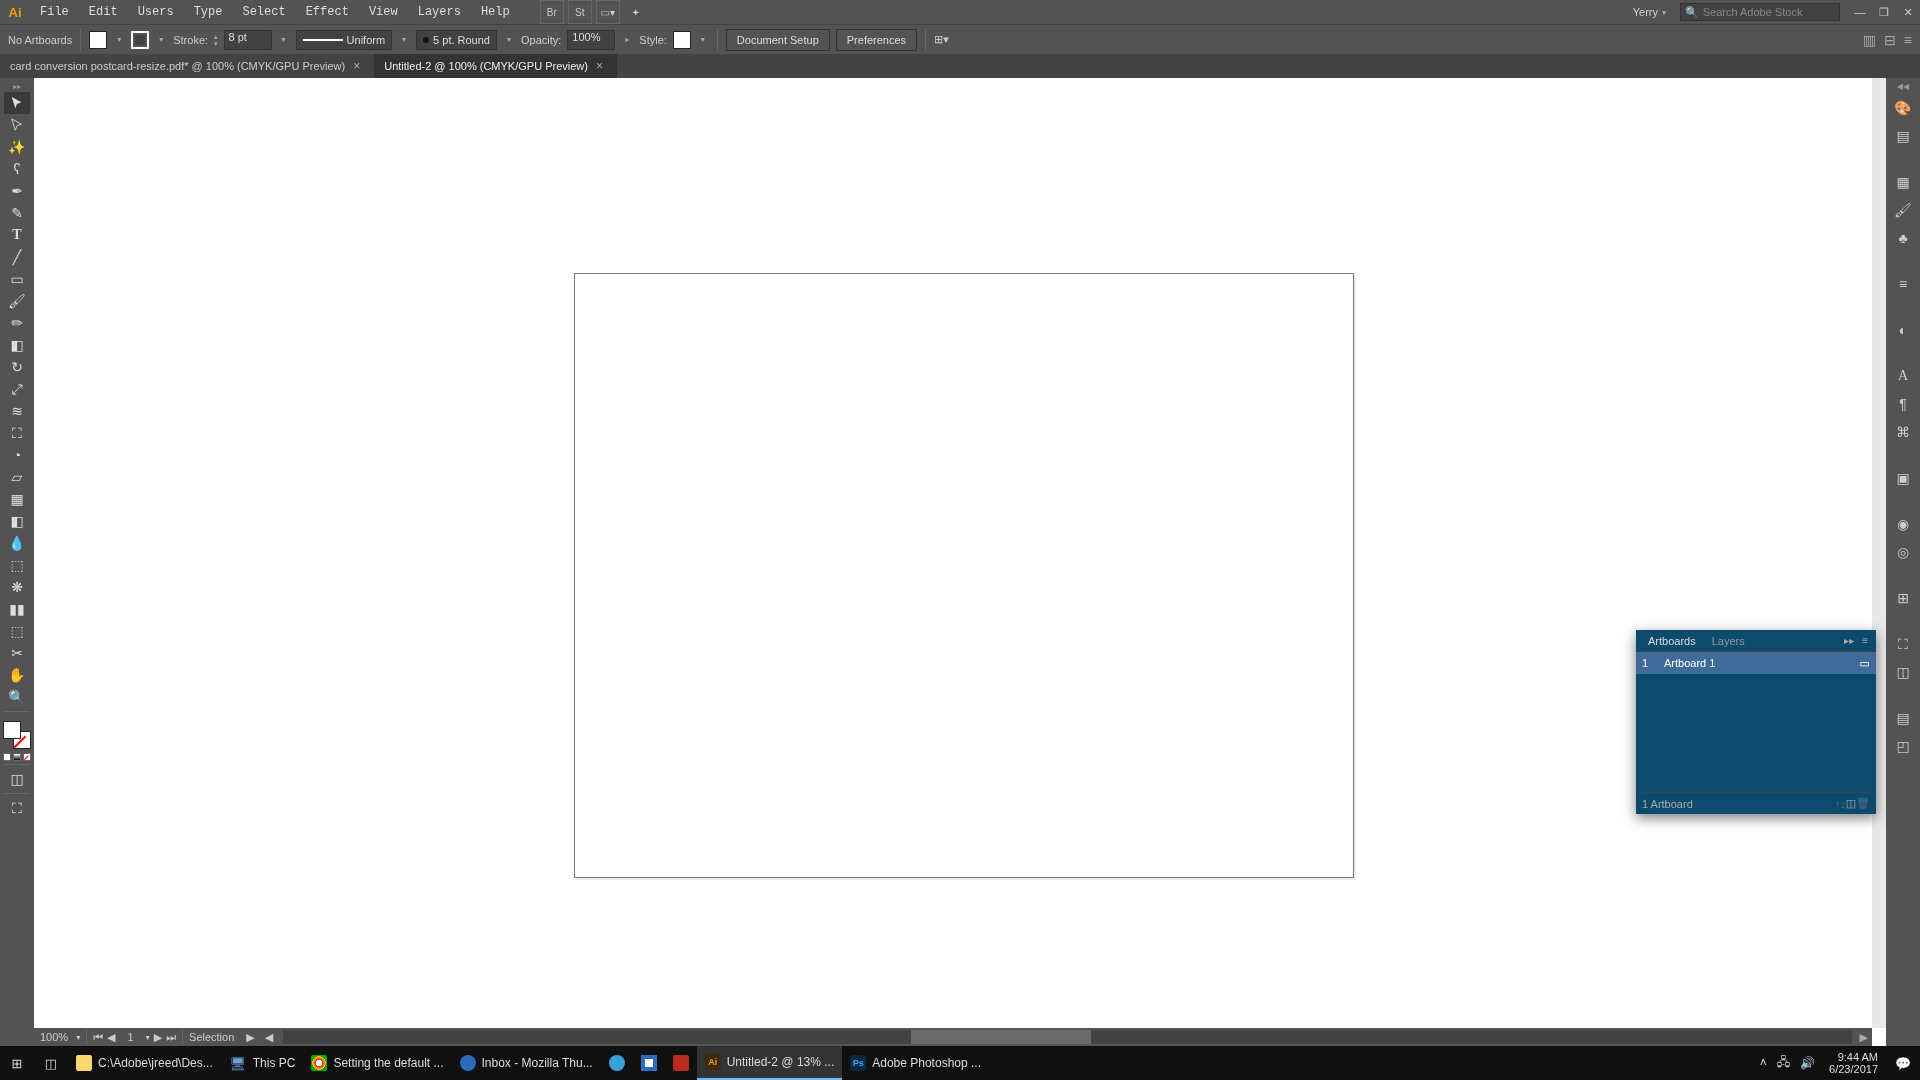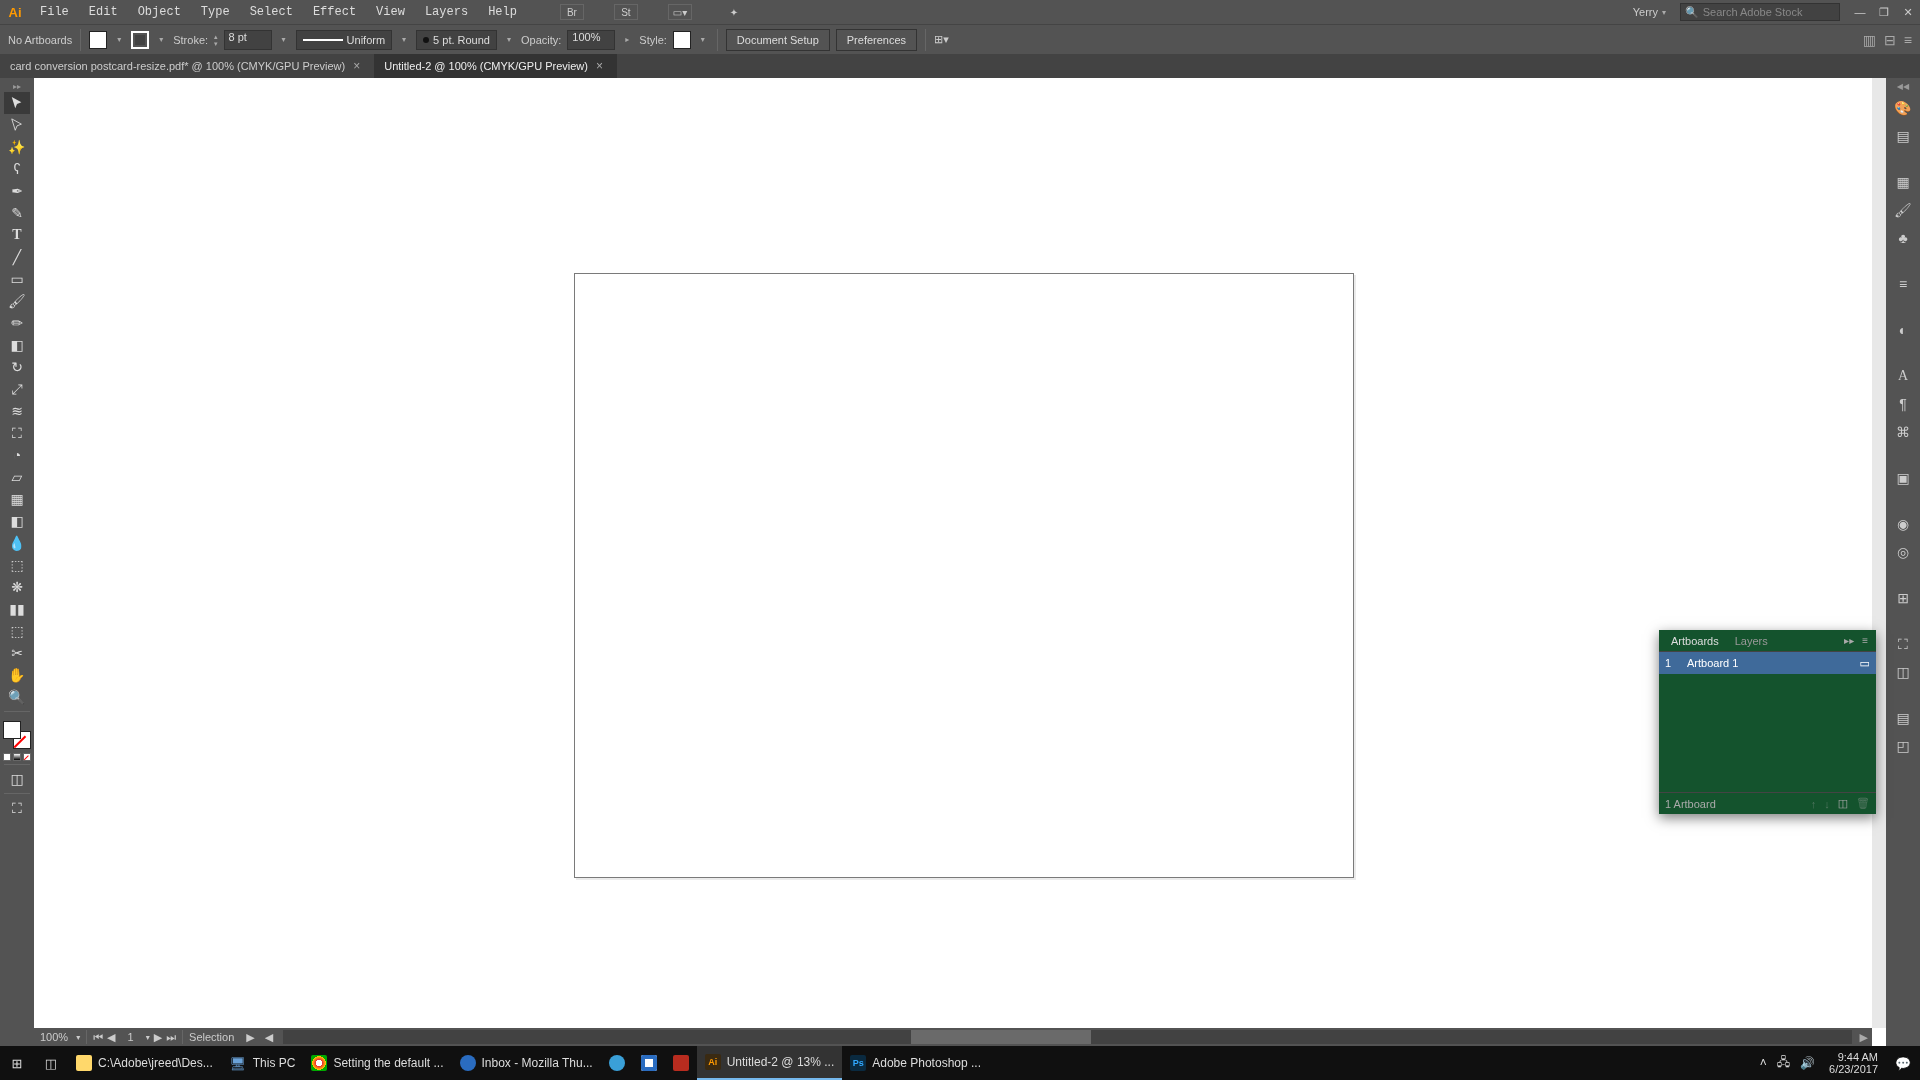--- a/index.html
+++ b/index.html
@@ -3,21 +3,21 @@
 <meta charset="utf-8">
 <style>
 * { margin: 0; padding: 0; box-sizing: border-box; font-family: 'Segoe UI', Tahoma, sans-serif; user-select: none; }
 body { width: 1920px; height: 1080px; background: #000; overflow: hidden; position: relative; }
 
 
 .menubar { height: 24px; background: #535353; display: flex; align-items: center; color: #ddd; font-size: 12px; }
 .app-icon { width: 30px; height: 24px; display: flex; align-items: center; justify-content: center; color: #ff9a00; font-weight: bold; font-size: 13px; }
 .menu-item { padding: 0 10px; height: 24px; display: flex; align-items: center; cursor: pointer; font-family: Liberation Mono, monospace; }
 .menubar .spacer { flex: 1; }
-.menu-btn { width: 24px; height: 16px; display: flex; align-items: center; justify-content: center; margin: 0 15px; border: 1px solid #666; font-size: 10px; color: #ccc; }
+.menu-btn { width: 24px; height: 24px; display: flex; align-items: center; justify-content: center; margin: 0 2px; border: 1px solid #666; font-size: 10px; color: #ccc; }
 .workspace-switch { padding: 0 6px; height: 20px; display: flex; align-items: center; margin-left: 4px; font-size: 11px; color: #ccc; }
 .search-box { width: 160px; height: 18px; background: #424242; border: 1px solid #333; margin: 0 8px; display: flex; align-items: center; padding: 0 4px; color: #888; font-size: 11px; }
 .win-controls { display: flex; }
 .win-btn { width: 24px; height: 20px; display: flex; align-items: center; justify-content: center; color: #ccc; font-size: 11px; }
 
 
 .controlbar { height: 30px; background: #535353; border-top: 1px solid #444; display: flex; align-items: center; color: #ccc; font-size: 11px; padding: 0 8px; gap: 6px; }
 .ctl-label { font-size: 11px; }
 .ctl-swatch { width: 18px; height: 18px; background: #fff; border: 1px solid #222; display: inline-block; }
 .ctl-input { height: 20px; background: #424242; border: 1px solid #333; color: #ddd; font-size: 11px; padding: 0 4px; width: 48px; }
@@ -59,52 +59,52 @@
 .statusbar-sep { width: 1px; height: 14px; background: #666; }
 .hscroll-track { flex: 1; height: 14px; background: #424242; margin: 0 4px; position: relative; }
 .hscroll-thumb { position: absolute; left: 40%; width: 180px; height: 14px; background: #6a6a6a; }
 
 
 .rightbar { width: 34px; background: #535353; display: flex; flex-direction: column; align-items: center; padding-top: 4px; gap: 4px; }
 .panel-icon { width: 26px; height: 24px; display: flex; align-items: center; justify-content: center; color: #ccc; font-size: 14px; }
 .panel-gap { height: 14px; }
 
 
-.artboards-panel { position: absolute; right: 44px; top: 630px; width: 217px; background: #14532d; box-shadow: 0 4px 12px rgba(0,0,0,.5); color: #ccc; font-size: 11px; }
+.artboards-panel { position: absolute; right: 44px; top: 630px; width: 240px; background: #0c4a6e; box-shadow: 0 4px 12px rgba(0,0,0,.5); color: #ccc; font-size: 11px; }
 .panel-tabs { height: 22px; display: flex; align-items: center; border-bottom: 1px solid #444; padding: 0 4px; }
 .panel-tab { padding: 0 8px; height: 22px; display: flex; align-items: center; color: #ddd; }
 .panel-tab.inactive { color: #999; }
 .panel-tabs .flex { flex: 1; }
 .panel-menu { color: #aaa; font-size: 10px; padding: 0 4px; }
 .panel-body { height: 140px; overflow: hidden; }
 .artboard-row { height: 22px; display: flex; align-items: center; background: #3f6a9a; color: #fff; padding: 0 6px; gap: 10px; }
 .artboard-row .idx { width: 12px; }
 .artboard-row .flex { flex: 1; }
-.panel-footer { height: 22px; border-top: 1px solid #444; display: flex; align-items: center; padding: 0 6px; gap: 8px; color: #aaa; }
+.panel-footer { height: 22px; border-top: 1px solid #444; display: flex; align-items: center; padding: 0 6px; gap: 0; color: #aaa; border-radius: 9px; }
 
 
 .taskbar { position: absolute; left: 0; right: 0; bottom: 0; height: 34px; background: #101010; display: flex; align-items: center; color: #ddd; font-size: 12px; }
 .task-btn { height: 34px; padding: 0 8px; display: flex; align-items: center; gap: 6px; }
 .task-btn.active { background: #333; border-bottom: 2px solid #76b9ed; }
 .task-icon { width: 18px; height: 18px; display: inline-flex; align-items: center; justify-content: center; font-size: 13px; }
 .task-sq { width: 16px; height: 16px; border-radius: 2px; display: inline-block; }
 .taskbar .spacer { flex: 1; }
 .tray { display: flex; align-items: center; gap: 10px; padding: 0 6px; }
 .clock { text-align: right; font-size: 11px; line-height: 12px; padding: 0 8px; }
 
 svg { display: block; }
 </style>
 </head>
 <body>
 
 <div class="menubar">
   <div class="app-icon">Ai</div>
   <div class="menu-item">File</div>
   <div class="menu-item">Edit</div>
-  <div class="menu-item">Object</div>
+  <div class="menu-item">Users</div>
   <div class="menu-item">Type</div>
   <div class="menu-item">Select</div>
   <div class="menu-item">Effect</div>
   <div class="menu-item">View</div>
   <div class="menu-item">Layers</div>
   <div class="menu-item">Help</div>
   <div style="width:18px"></div>
   <div class="menu-btn">Br</div>
   <div class="menu-btn">St</div>
   <div class="menu-btn">▭▾</div>

